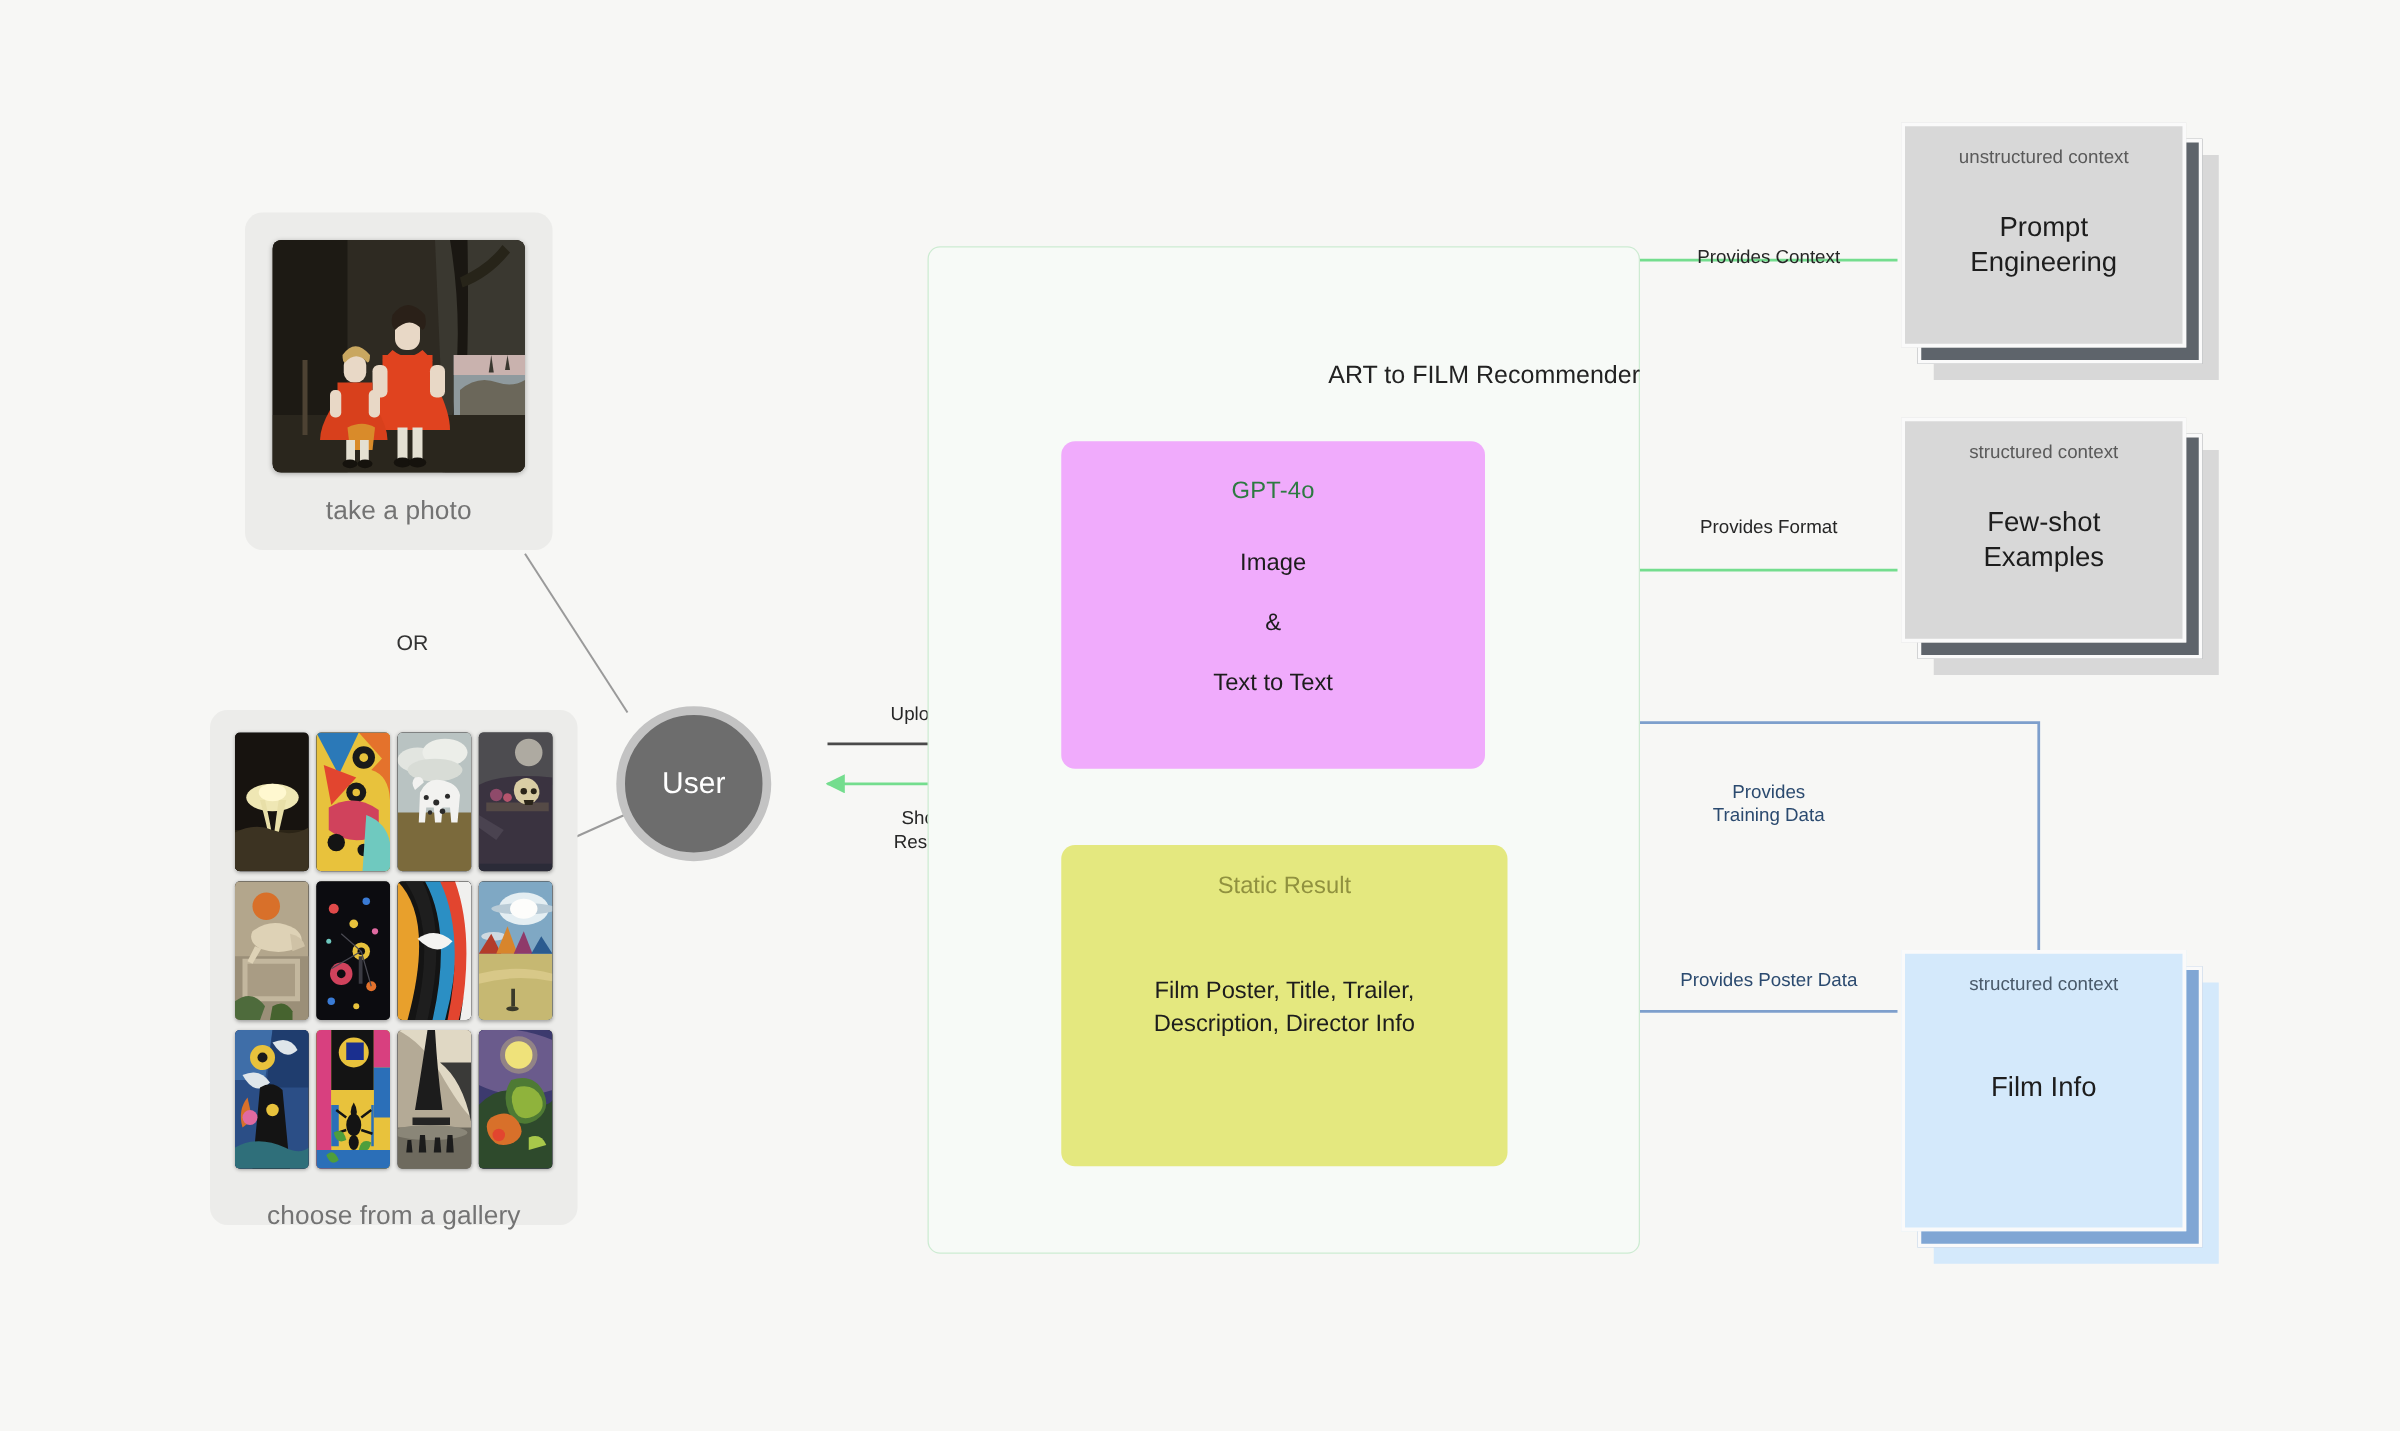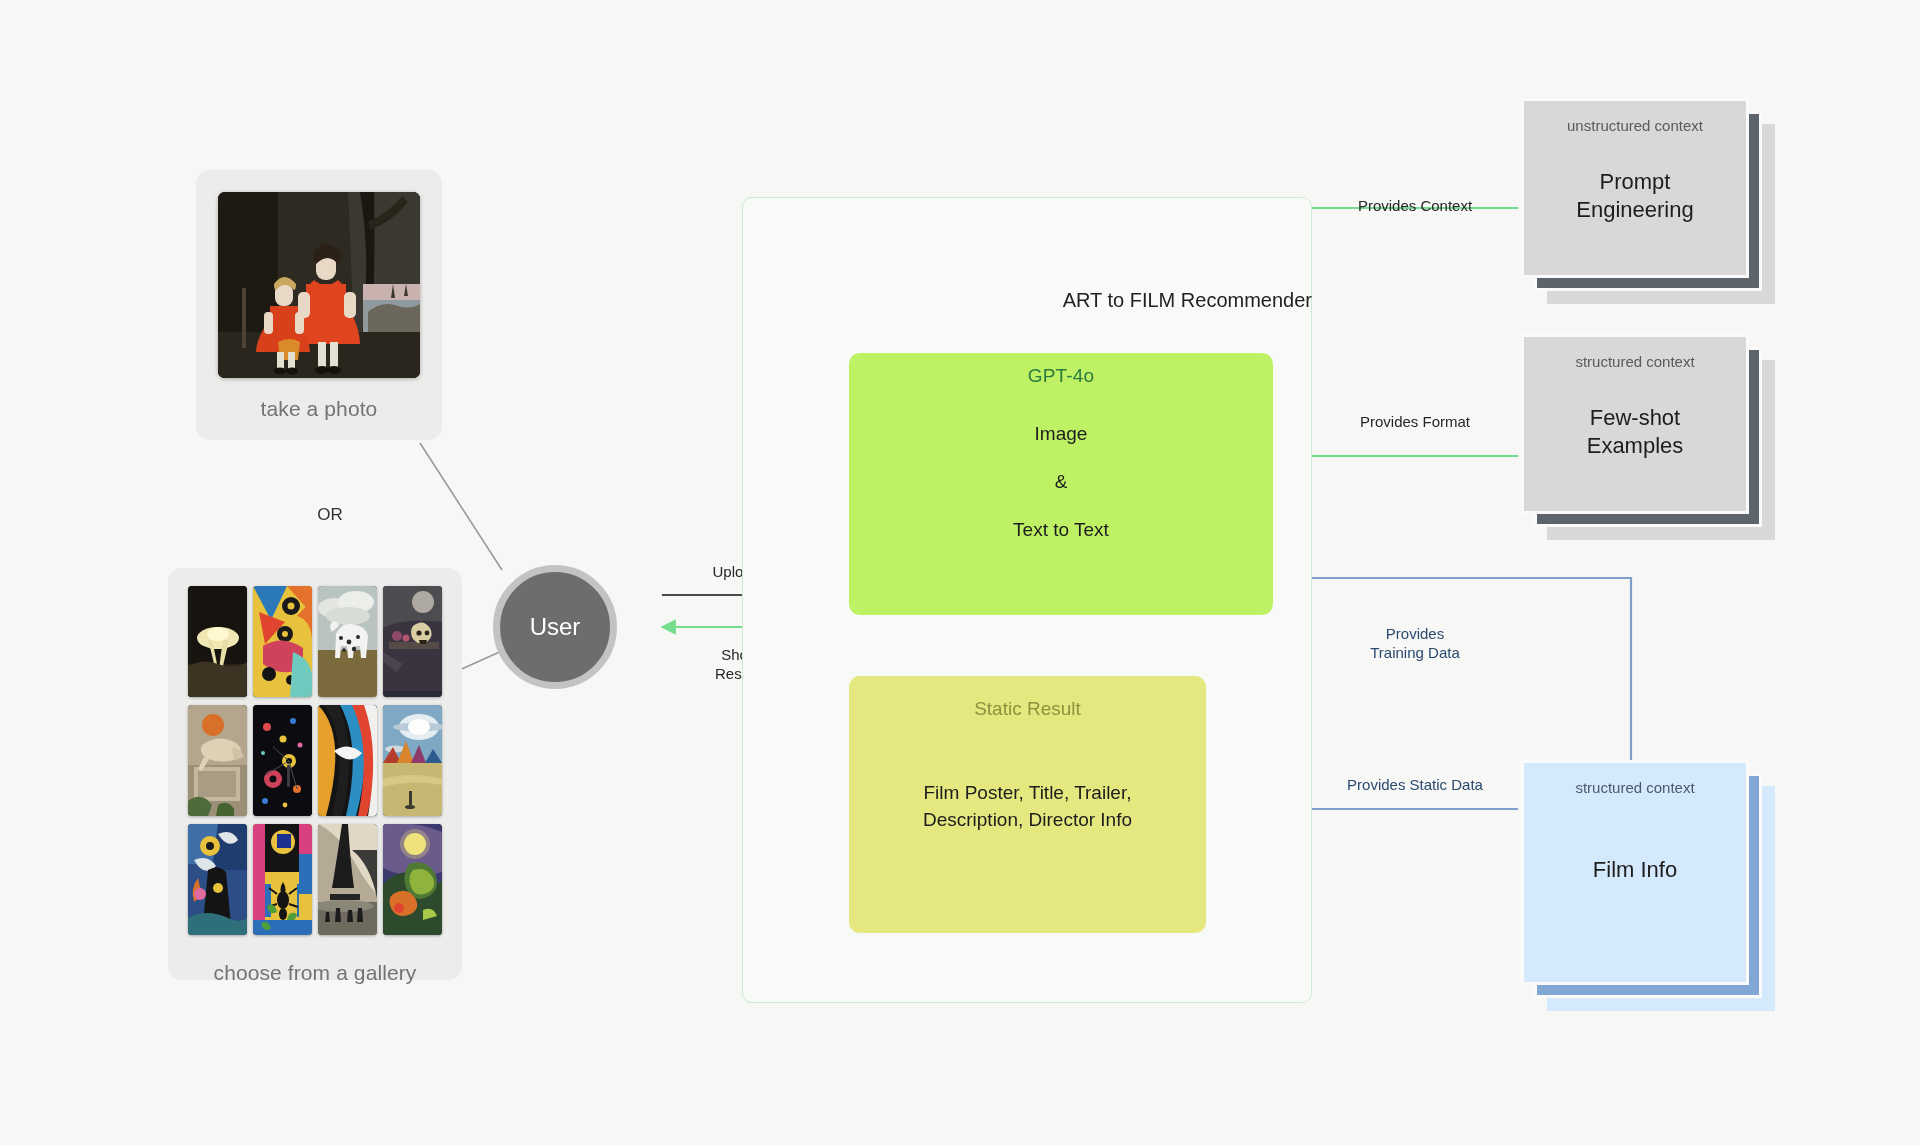--- a/index.html
+++ b/index.html
@@ -90,24 +90,24 @@
     background: #f7faf7;
     box-sizing: border-box;
   }
   .recommender-title {
     left: 742px; top: 289px; width: 570px; text-align:right;
     font-size: 20px; color: #222;
   }
 
   
   .gpt-box {
-    left: 849px; top: 353px; width: 424px; height: 262px;
-    background: #bef264; border-radius: 11px;
+    left: 849px; top: 353px; width: 339px; height: 262px;
+    background: #f0abfc; border-radius: 11px;
     box-sizing: border-box; text-align:center;
-    padding-top: 12px;
+    padding-top: 29px;
   }
   .gpt-title { font-size: 19px; color: #2d7a41; letter-spacing:.2px; }
   .gpt-body { font-size: 19px; color: #1d1d1d; line-height: 1.38; margin-top: 34px; }
   .gpt-body .amp { display:block; margin: 22px 0; }
   .gpt-body .seg { display:block; }
 
   
   .result-box {
     left: 849px; top: 676px; width: 357px; height: 257px;
     background: #e4e87f; border-radius: 11px;
@@ -484,15 +484,15 @@
       </div>
     </div>
   </div>
 
   <div class="abs edge-label" style="left:1310px; top:196px; width:210px;">Provides Context</div>
   <div class="abs edge-label" style="left:1310px; top:412px; width:210px;">Provides Format</div>
   <div class="abs edge-label blue" style="left:1310px; top:624px; width:210px;">
     <div>Provides</div>
     <div>Training Data</div>
   </div>
-  <div class="abs edge-label blue" style="left:1310px; top:775px; width:210px;">Provides Static Data</div>
+  <div class="abs edge-label blue" style="left:1310px; top:775px; width:210px;">Provides Poster Data</div>
 
 </div>
 
 </body></html>

